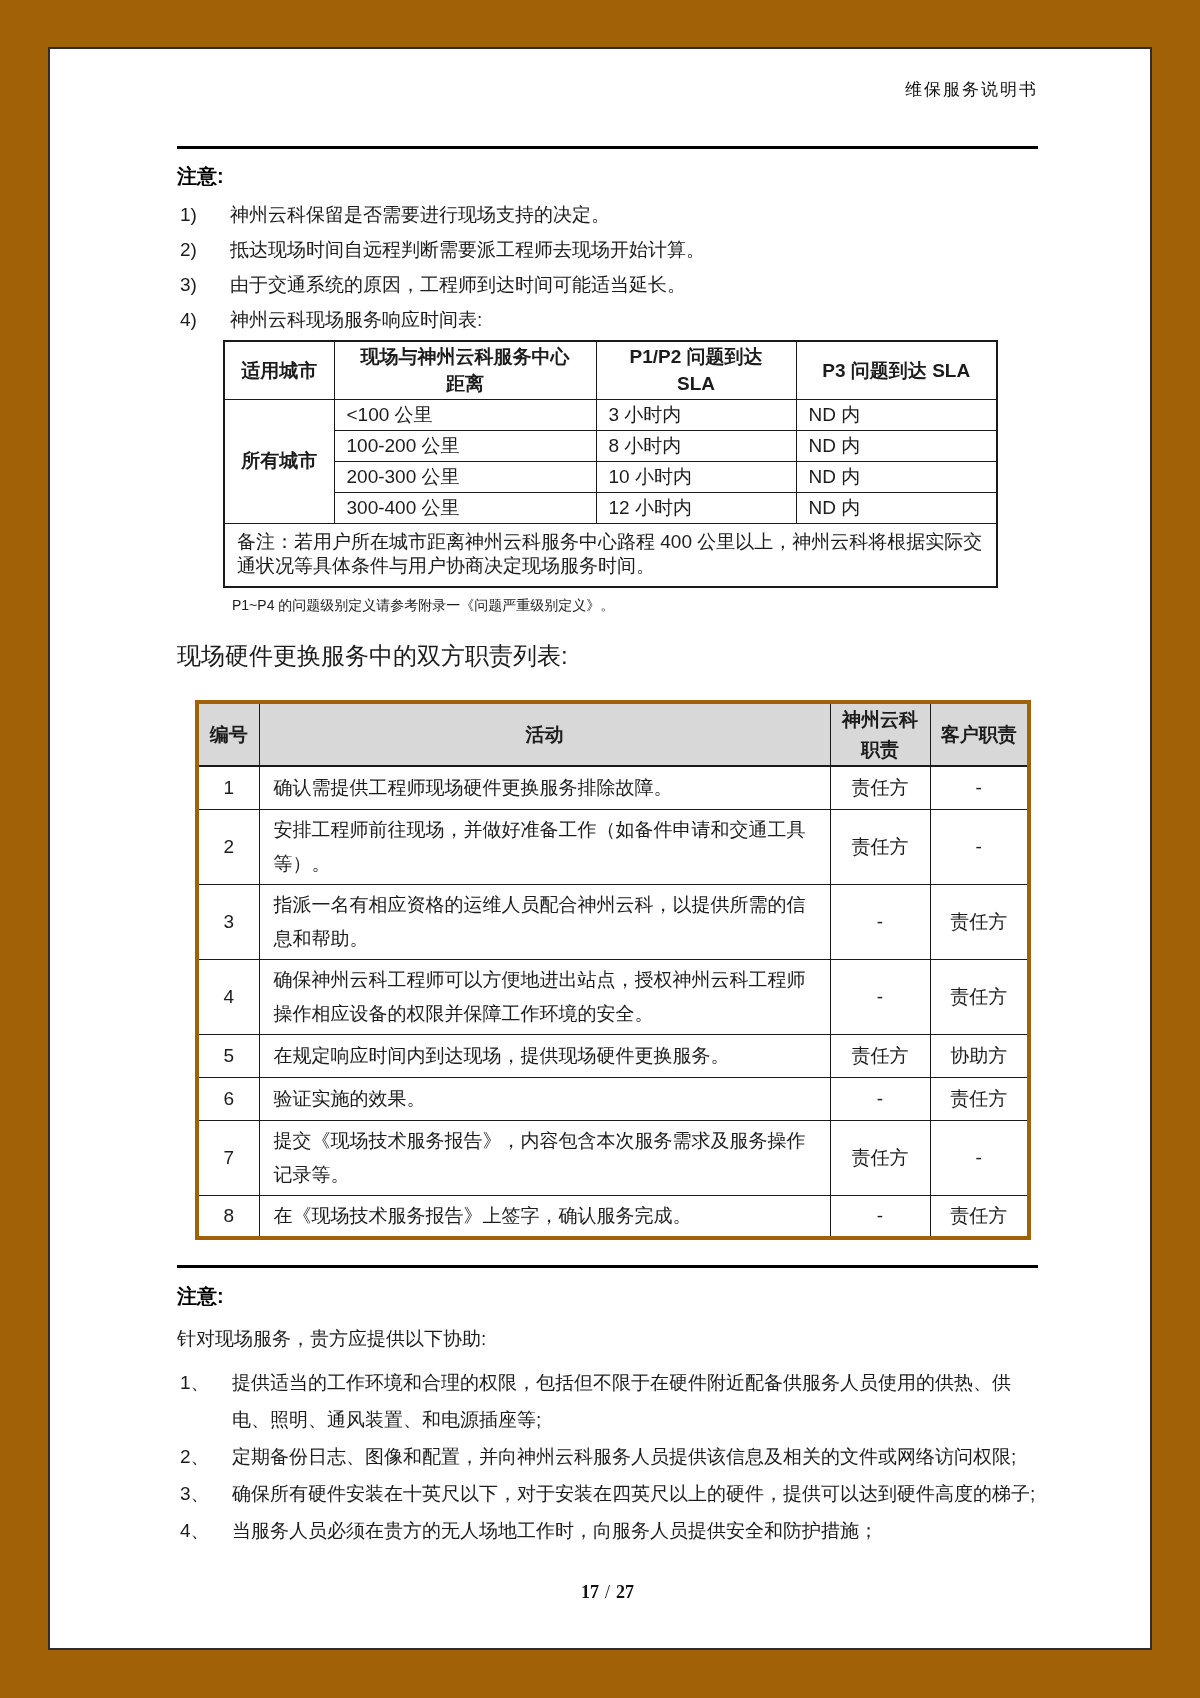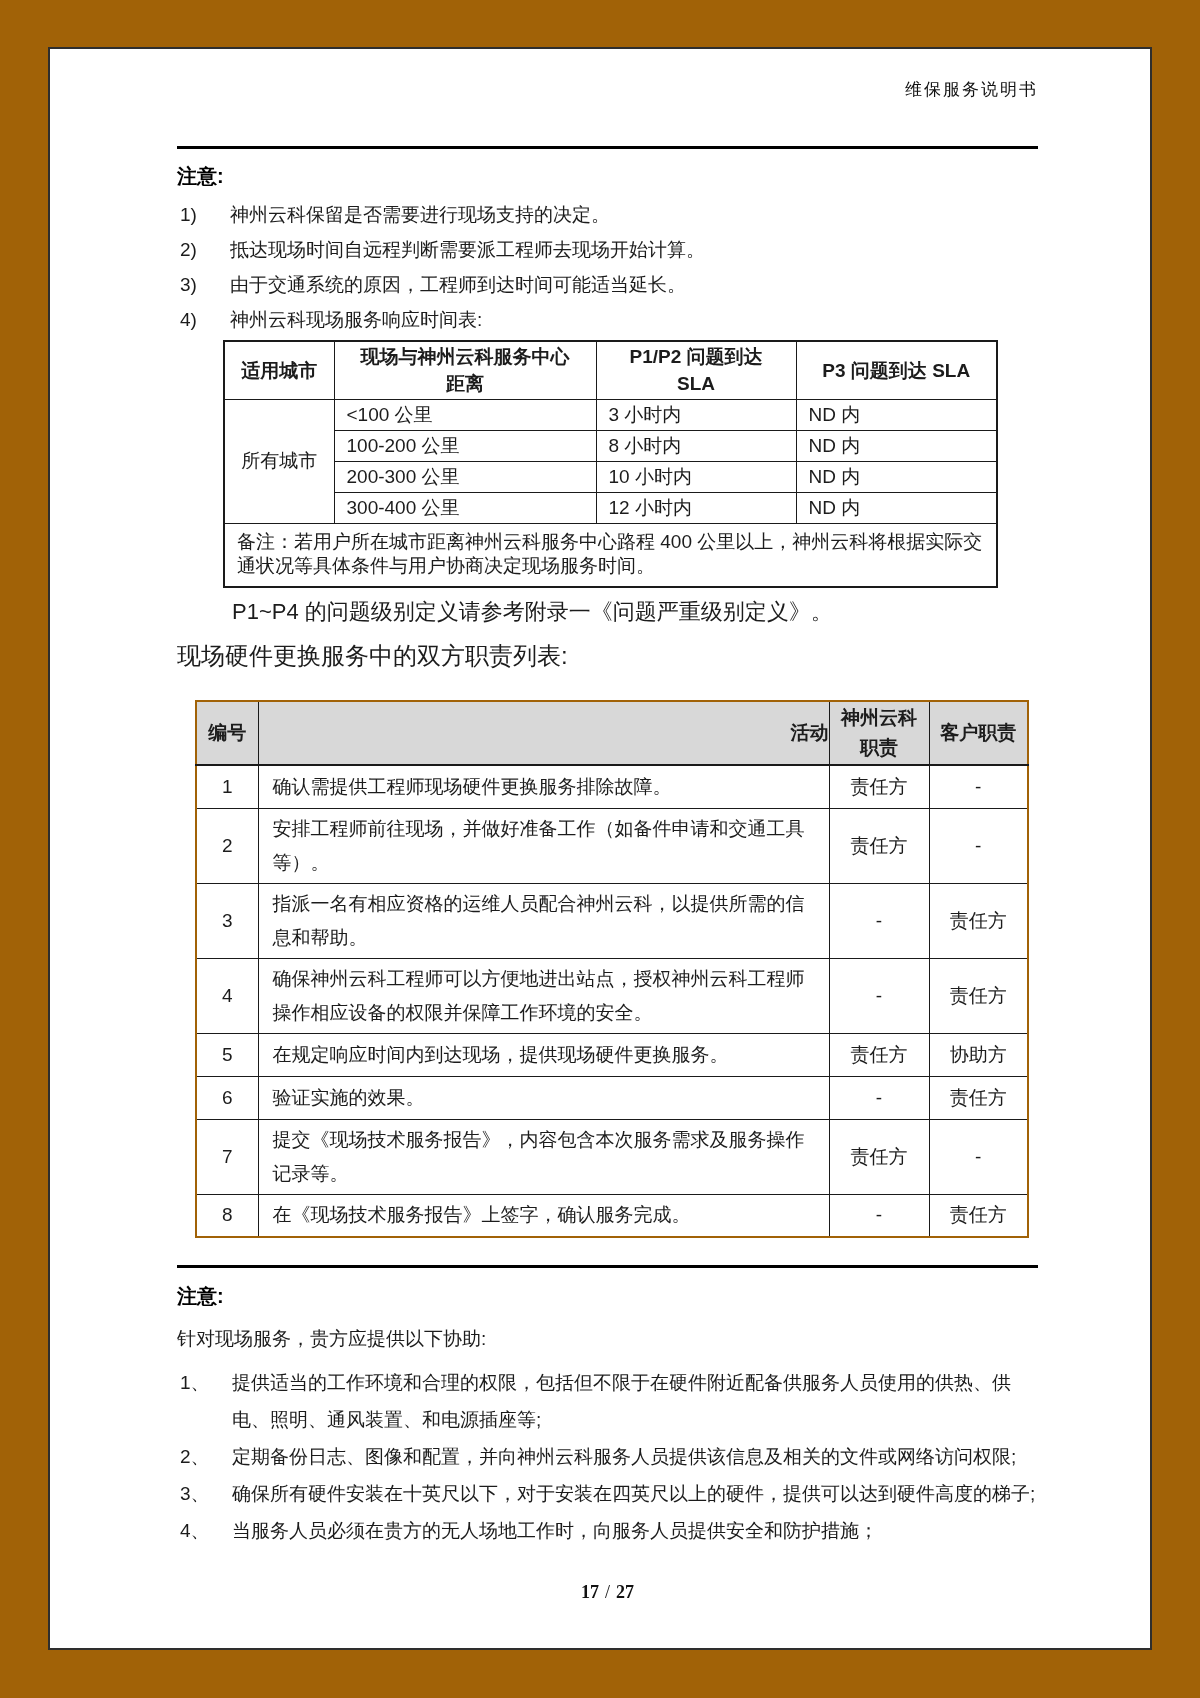--- a/index.html
+++ b/index.html
@@ -36,37 +36,37 @@
 
   
   .sla { left:223px; top:340px; width:773px; border:2px solid #1a1a1a; }
   .sla th, .sla td { border:1.5px solid #1a1a1a; }
   .sla th { font-weight:bold; text-align:center; vertical-align:middle; height:58px; line-height:27px; padding:0 20px; }
   .sla th.c-city { width:110px; padding:0 4px;margin-left:24px; }
   .sla th.c-dist { width:262px; }
   .sla th.c-p12 { width:200px; padding:0 22px; }
   .sla th.c-p3 { width:201px; padding:0 8px; }
   .sla td { height:31px; vertical-align:middle; padding:0 0 0 12px; text-align:left;margin-left:32px; }
-  .sla td.city-cell { text-align:center; padding:8px; }
+  .sla td.city-cell { text-align:center; padding:8px;font-weight:bold; }
   .sla td.remark-cell { height:auto; padding:6px 12px 8px 12px; line-height:24px; }
 
   
-  .resp { left:195px; top:700px; width:832px; border:2px solid #a16207; }
+  .resp { left:195px; top:700px; width:832px; border:4px solid #a16207; }
   .resp th, .resp td { border:1.5px solid #1a1a1a; }
   .resp th { font-weight:bold; text-align:center; vertical-align:middle; height:64px; line-height:30px;
     background:#d8d8d8; border-bottom:2.5px solid #1a1a1a; }
   .resp th.c-no { width:62px; }
-  .resp th.c-act { width:571px;text-align:right; }
+  .resp th.c-act { width:571px; }
   .resp th.c-vendor { width:100px; padding:0 5px; }
   .resp th.c-cust { width:99px; padding:0 4px; }
   .resp td { height:43px; line-height:34px; vertical-align:middle; }
   .resp td.no-cell, .resp td.vendor-cell, .resp td.cust-cell { text-align:center; }
   .resp td.act-cell { text-align:left; padding:3px 14px; }
 
-  .p1-note { left:232px; top:597px; font-size:22px; }
+  .p1-note { left:232px; top:597px; font-size:14px; }
   .section-title { left:177px; top:640px; font-size:24px; }
   .intro-line { left:177px; top:1326px; font-size:19px; }
 
   .footer { left:177px; top:1582px; width:861px; text-align:center;
     font-family:"Liberation Serif", serif; font-size:18px; color:#111; }
   .footer .pg { font-weight:bold; }
   .footer .sep { font-weight:normal; padding:0 6px; }
 </style>
 </head>
 <body>

